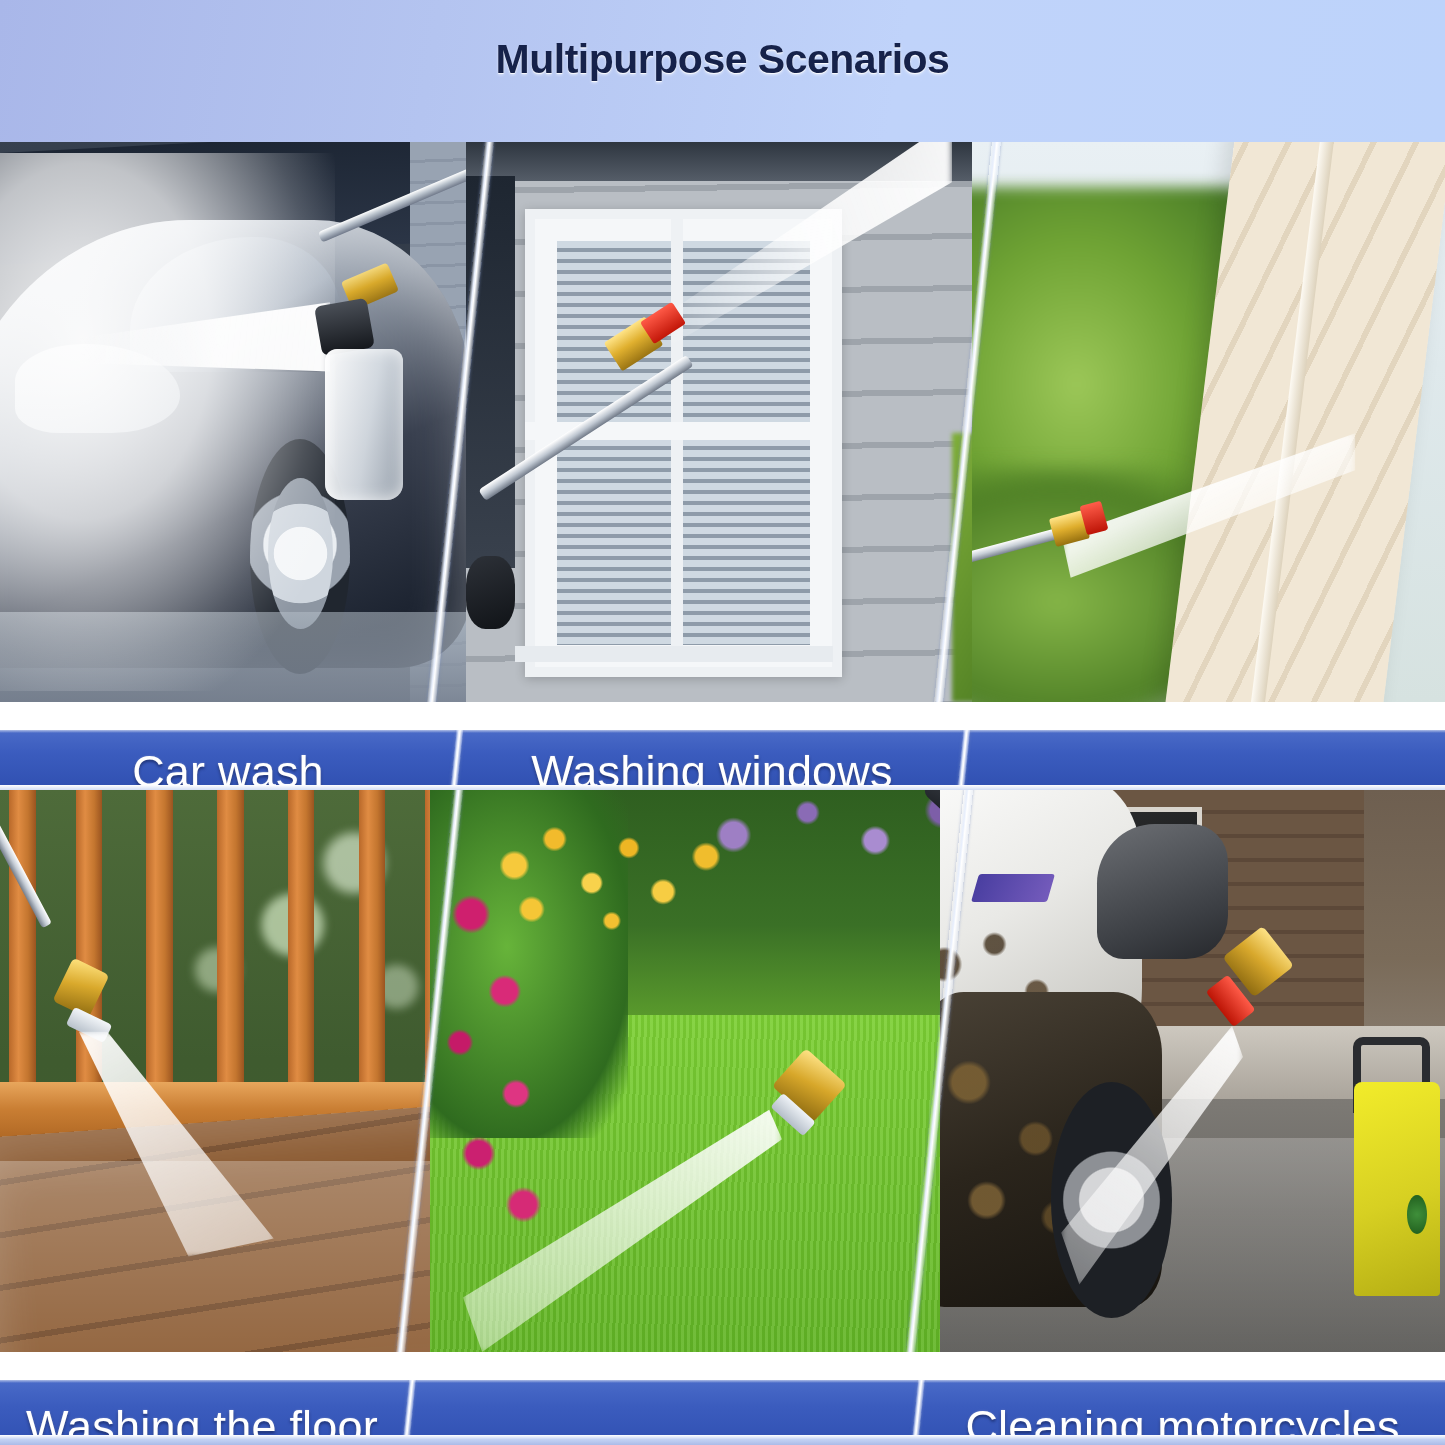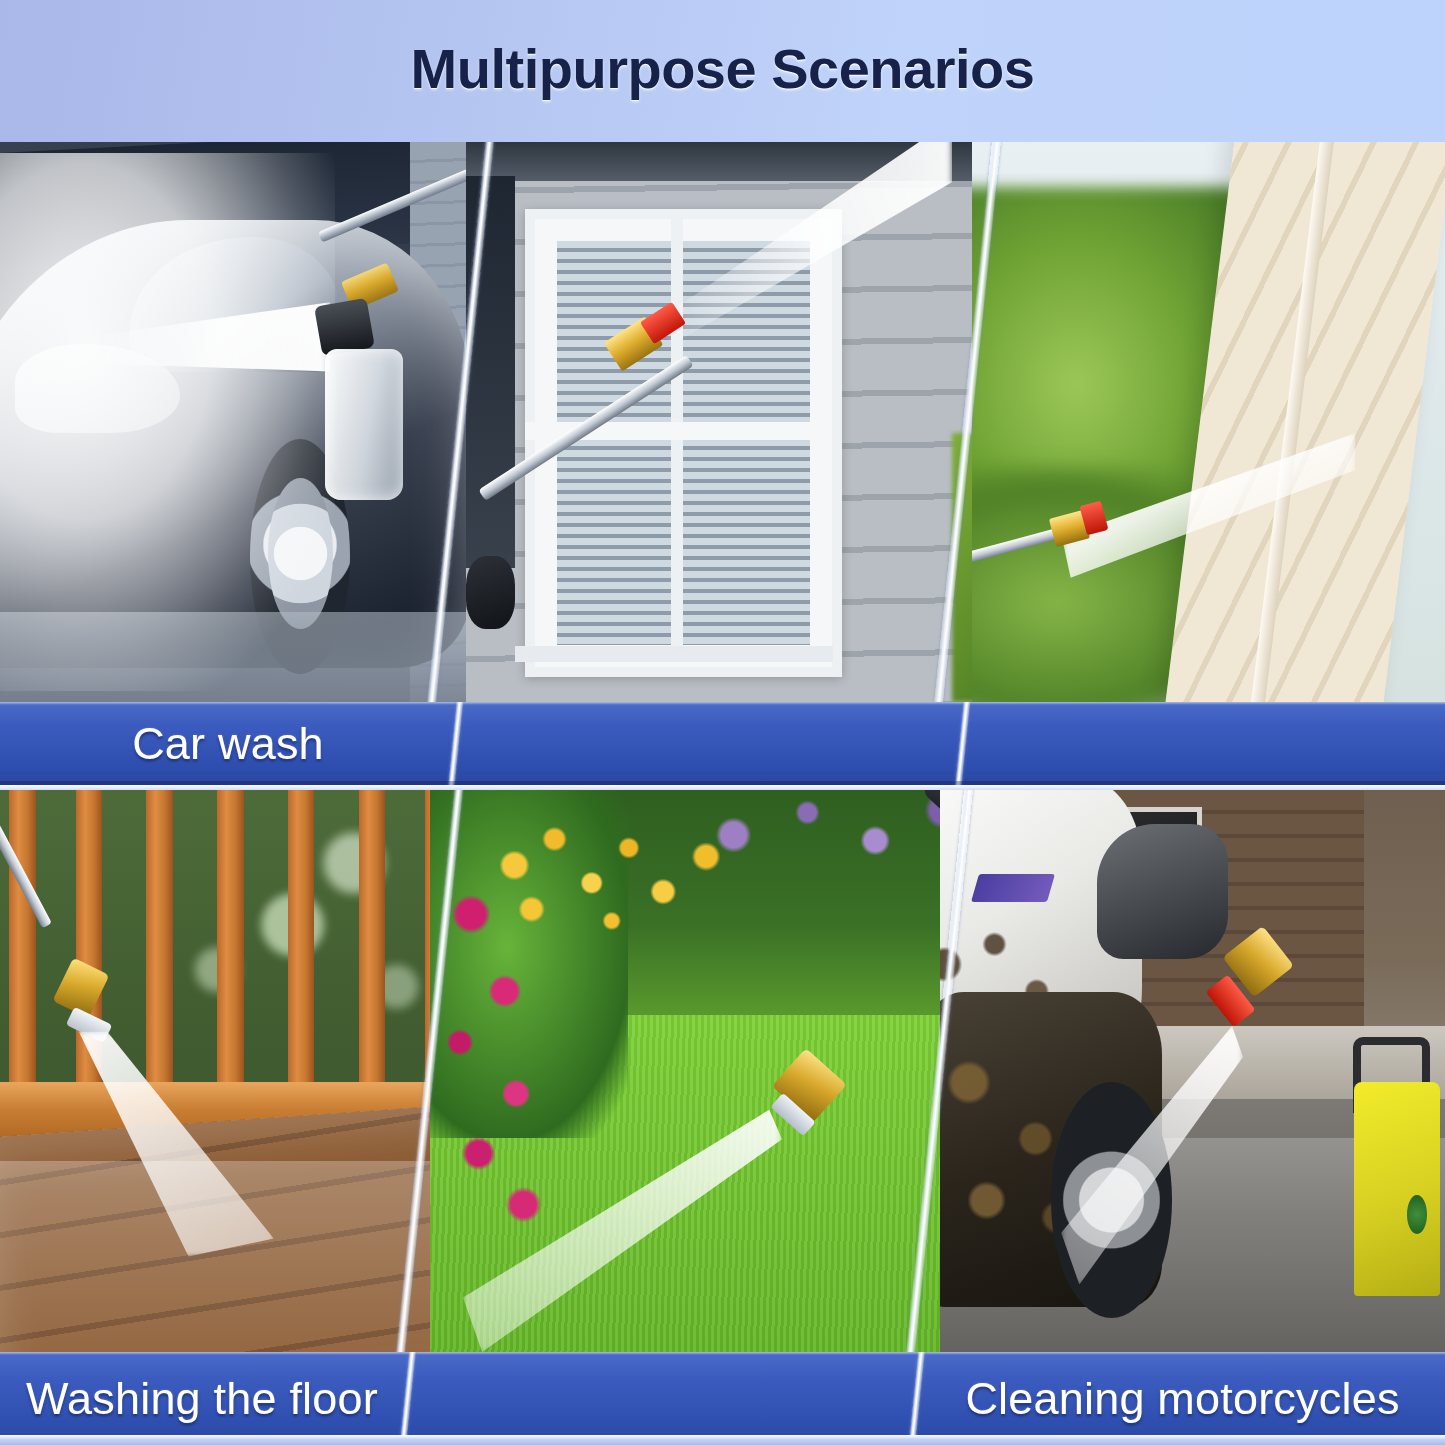--- a/index.html
+++ b/index.html
@@ -14,35 +14,35 @@
 
   
   .header{
     position:absolute;left:0;top:0;width:1445px;height:142px;
     background:linear-gradient(100deg,#a9b7e9 0%, #b4c4f0 30%, #c0d3fa 62%, #bdd3fb 100%);
     overflow:hidden;
   }
   .header-title{
     position:absolute;left:0;right:0;top:36px;
     text-align:center;
-    font-size:56px;font-weight:bold;
+    font-size:41px;font-weight:bold;
     letter-spacing:-0.5px;
     color:#16224a;
     text-shadow:0 1px 0 rgba(255,255,255,.75), 0 2px 3px rgba(255,255,255,.55);
     white-space:nowrap;
   }
 
   
   .row{position:absolute;left:0;width:1445px;overflow:hidden;}
   .row1{top:142px;height:560px;}
   .row2{top:790px;height:562px;}
 
   
   .bar{position:absolute;left:0;width:1445px;overflow:hidden;
-       background:linear-gradient(180deg,#4a6bc8 0%, #3b5cbe 28%, #2f4fb0 75%, #2a479f 100%);}
+       background:linear-gradient(180deg,#4a6bc8 0%, #3b5cbe 28%, #2f4fb0 75%, #2a479f 100%);margin-top:28px;}
   .bar1{top:702px;height:83px;}
   .bar2{top:1352px;height:94px;}
 
   .bar-strip-top{position:absolute;left:0;top:0;width:100%;height:3px;
         background:linear-gradient(180deg,rgba(255,255,255,.55),rgba(255,255,255,0));}
   .bar-strip-bot{position:absolute;left:0;bottom:0;width:100%;height:4px;
         background:rgba(10,25,80,.35);}
 
   .seam{position:absolute;left:0;width:1445px;height:6px;
         background:linear-gradient(180deg,#ffffff,#c9d6f2);}
@@ -354,20 +354,21 @@
       </div>
     </div>
 
     <div class="divider" style="left:456px;"></div>
     <div class="divider" style="left:963px;"></div>
   </div>
 
   <div class="bar bar1">
     <div class="bar-strip-top"></div>
     <div class="label" style="left:0;width:456px;">Car wash</div>
+    <div class="label" style="left:462px;width:500px;">Washing windows</div>
     <div class="divider" style="left:452px;width:7px;"></div>
     <div class="divider" style="left:959px;width:7px;"></div>
     <div class="bar-strip-bot"></div>
   </div>
   <div class="seam seam-a"></div>
 
   <div class="row row2">
 
     <div class="panel" style="left:0;width:472px;">
       <div class="scene">

